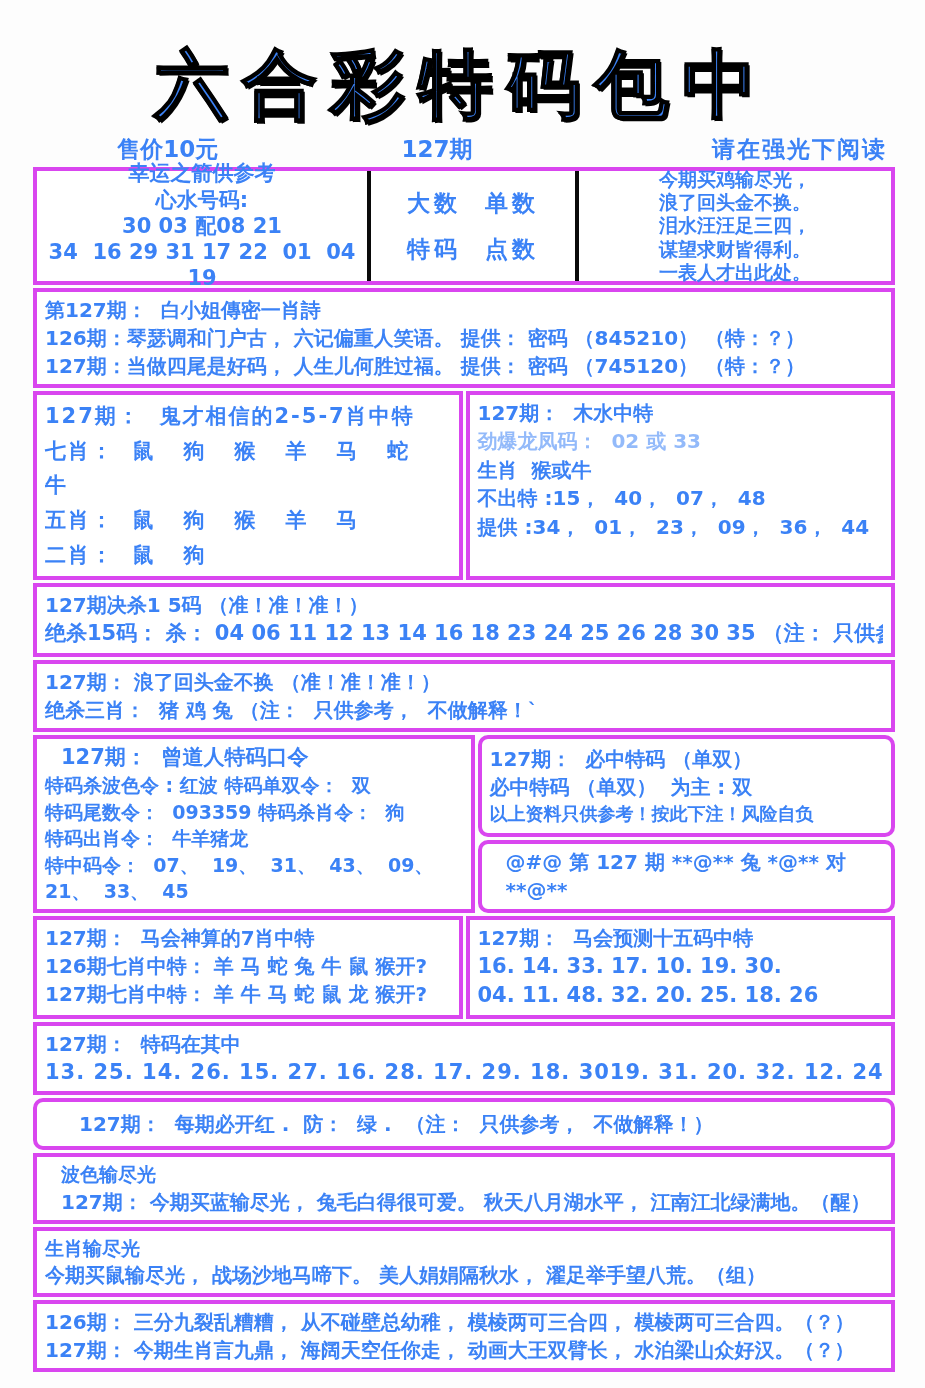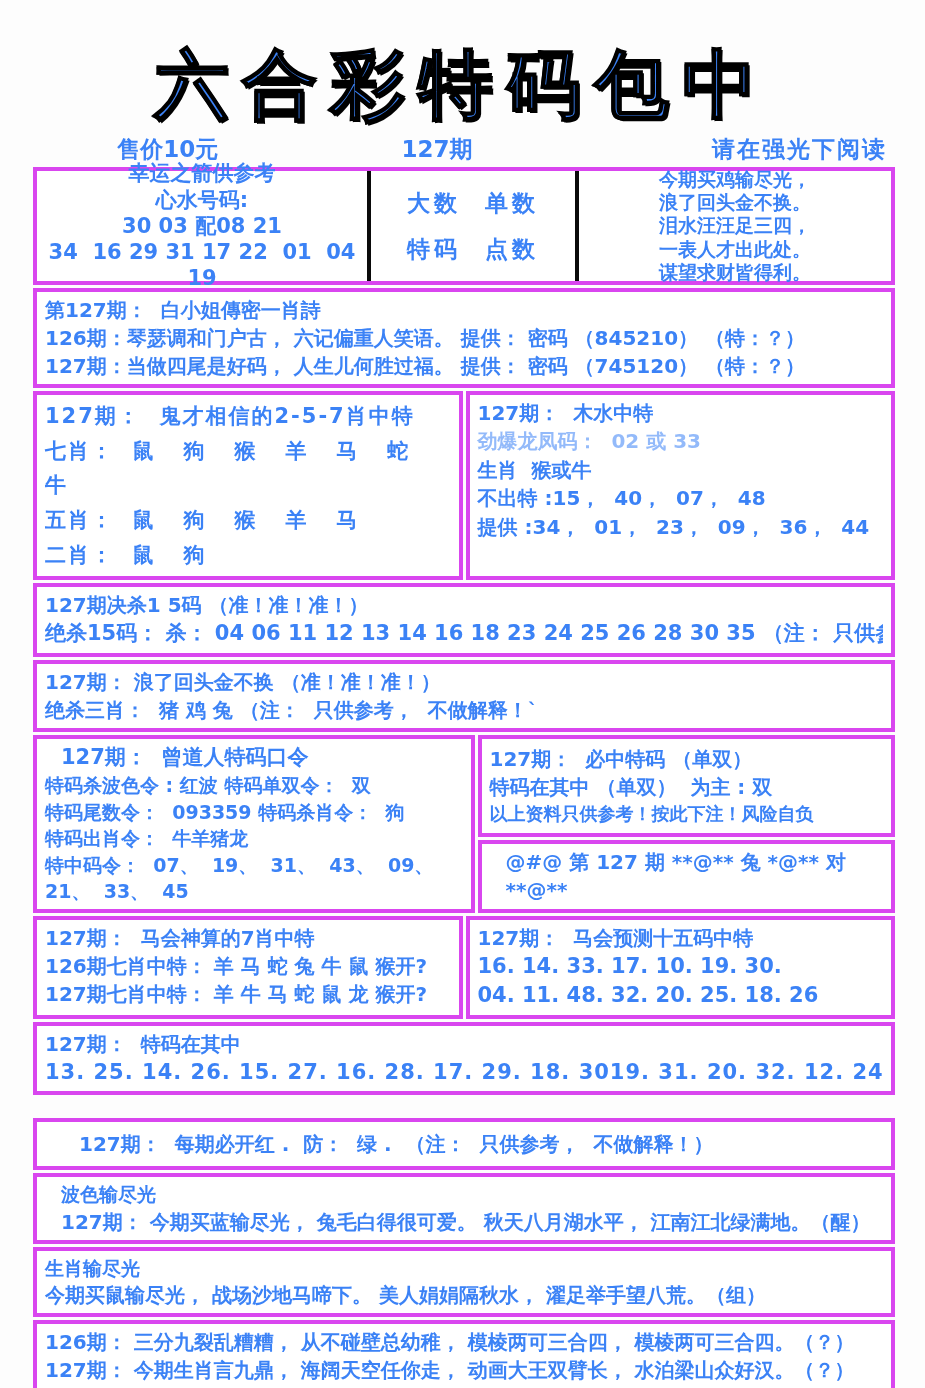--- a/index.html
+++ b/index.html
@@ -43,21 +43,21 @@
   .lucky .c2{width:212px;border-left:4px solid #0a0a0a;border-right:4px solid #0a0a0a;justify-content:space-evenly;}
   .lucky .c3{flex:1;}
   .lucky .c1 .ln{font-size:21px;line-height:1.25;}
   .lucky .c2 .ln{font-size:23px;letter-spacing:4px;}
   .lucky .c3 .ln{font-size:19px;line-height:1.22;}
   .zleft .ln{font-size:21px;line-height:1.65;letter-spacing:2px;}
   .zright .ln{font-size:20px;line-height:1.42;}
   .faint{opacity:.55;}
   .indent1{padding-left:34px;}
   .indent2{padding-left:16px;}
-  .tall{display:flex;flex-direction:column;justify-content:center;}
+  .tall{display:flex;flex-direction:column;justify-content:center;border-radius:10px;}
 </style>
 </head>
 <body>
 
 <div class="page">
 
   <div class="main-title">六合彩特码包中</div>
 
   <div class="header-row">
     <span class="hl">售价10元</span>
@@ -75,22 +75,22 @@
         <div class="ln">34  16 29 31 17 22  01  04 19</div>
       </div>
       <div class="cell c2">
         <div class="ln">大数  单数</div>
         <div class="ln">特码  点数</div>
       </div>
       <div class="cell c3">
         <div class="ln">今期买鸡输尽光，</div>
         <div class="ln">浪了回头金不换。</div>
         <div class="ln">泪水汪汪足三四，</div>
+        <div class="ln">谋望求财皆得利。</div>
         <div class="ln">一表人才出此处。</div>
-        <div class="ln">谋望求财皆得利。</div>
       </div>
     </div>
 
     <div class="box" style="min-height:84px;">
       <div class="ln">第127期：  白小姐傳密一肖詩</div>
       <div class="ln nowrap">126期：琴瑟调和门户古，  六记偏重人笑语。 提供：  密码 （845210） （特：？）</div>
       <div class="ln nowrap">127期：当做四尾是好码，  人生儿何胜过福。 提供：  密码 （745120） （特：？）</div>
     </div>
 
     <div class="row">
@@ -124,21 +124,21 @@
         <div class="ln indent2" style="font-size:21px;">127期：  曾道人特码口令</div>
         <div class="ln" style="font-size:19px;">特码杀波色令 : 红波 特码单双令：  双</div>
         <div class="ln" style="font-size:19px;">特码尾数令：  093359 特码杀肖令：  狗</div>
         <div class="ln" style="font-size:19px;">特码出肖令：  牛羊猪龙</div>
         <div class="ln" style="font-size:19px;">特中码令：  07、  19、  31、  43、  09、</div>
         <div class="ln" style="font-size:19px;">21、  33、  45</div>
       </div>
       <div class="col">
         <div class="box tall" style="flex:3;">
           <div class="ln">127期：  必中特码 （单双）</div>
-          <div class="ln">特码在其中 （单双）  为主 : 双</div>
+          <div class="ln">必中特码 （单双）  为主 : 双</div>
           <div class="ln" style="font-size:18px;">以上资料只供参考！按此下注！风险自负</div>
         </div>
         <div class="box tall" style="flex:2;">
           <div class="ln indent2">@#@ 第 127 期 **@** 兔 *@** 对 **@**</div>
         </div>
       </div>
     </div>
 
     <div class="row">
       <div class="box" style="min-height:88px;">
@@ -151,21 +151,21 @@
         <div class="ln" style="font-size:21px;">16. 14. 33. 17. 10. 19. 30.</div>
         <div class="ln" style="font-size:21px;">04. 11. 48. 32. 20. 25. 18. 26</div>
       </div>
     </div>
 
     <div class="box" style="min-height:58px;">
       <div class="ln">127期：  特码在其中</div>
       <div class="ln nowrap" style="font-size:21px;letter-spacing:1px;">13. 25. 14. 26. 15. 27. 16. 28. 17. 29. 18. 3019. 31. 20. 32. 12. 24. 11. 23. 10. 22. 09. 21</div>
     </div>
 
-    <div class="box tall" style="min-height:52px;margin-top:20px;">
+    <div class="box tall" style="min-height:52px;">
       <div class="ln indent1">127期：  每期必开红 .  防：  绿 .  （注：  只供参考，  不做解释！）</div>
     </div>
 
     <div class="box" style="min-height:62px;">
       <div class="ln indent2" style="font-size:19px;">波色输尽光</div>
       <div class="ln nowrap indent2">127期：  今期买蓝输尽光，  兔毛白得很可爱。  秋天八月湖水平，  江南江北绿满地。（醒）</div>
     </div>
 
     <div class="box" style="min-height:60px;">
       <div class="ln" style="font-size:19px;">生肖输尽光</div>

